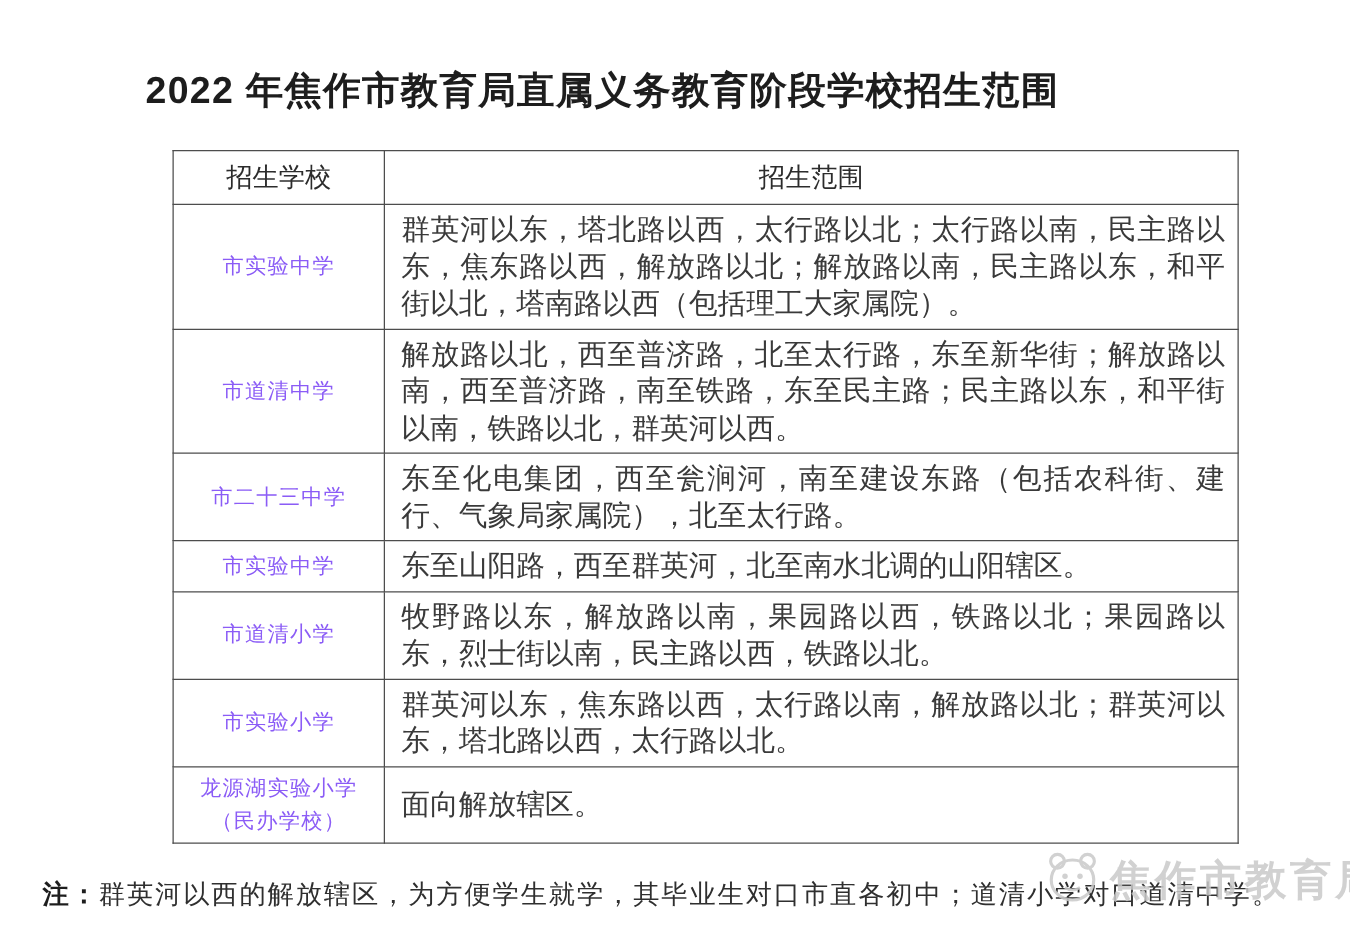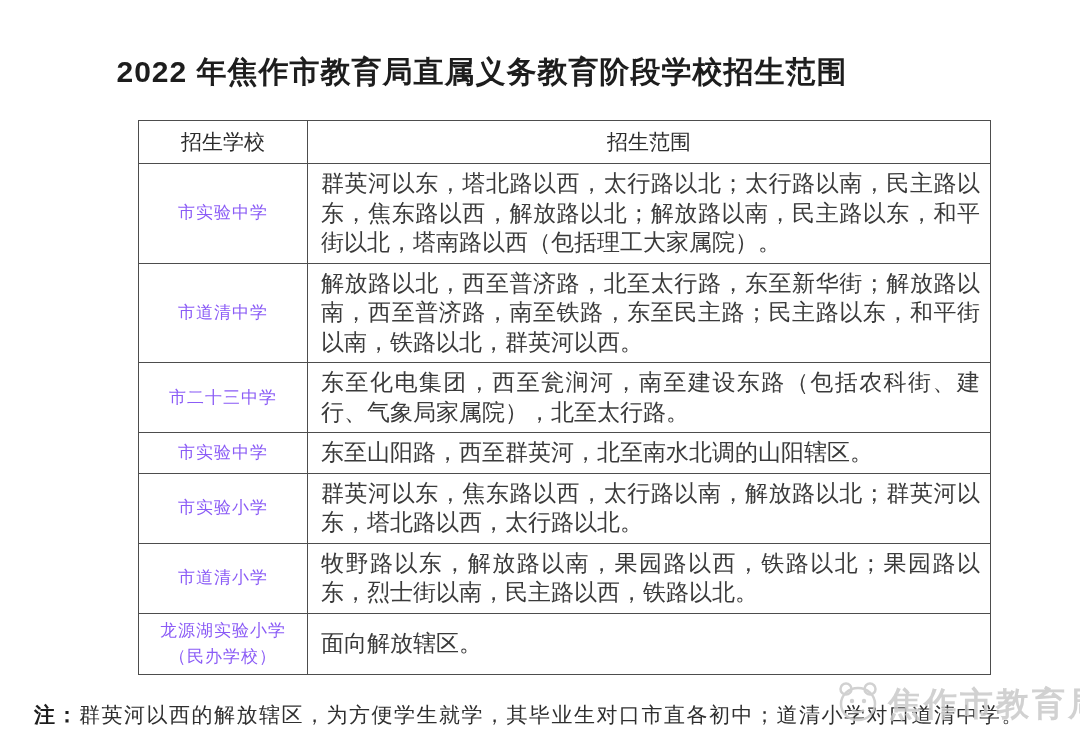--- a/index.html
+++ b/index.html
@@ -143,27 +143,27 @@
     <td class="school">市二十三中学</td>
     <td class="scope">东至化电集团，西至瓮涧河，南至建设东路（包括农科街、建行、气象局家属院），北至太行路。</td>
   </tr>
 
   <tr>
     <td class="school">市实验中学</td>
     <td class="scope">东至山阳路，西至群英河，北至南水北调的山阳辖区。</td>
   </tr>
 
   <tr>
-    <td class="school">市实验小学</td>
-    <td class="scope">群英河以东，焦东路以西，太行路以南，解放路以北；群英河以东，塔北路以西，太行路以北。</td>
+    <td class="school">市道清小学</td>
+    <td class="scope">牧野路以东，解放路以南，果园路以西，铁路以北；果园路以东，烈士街以南，民主路以西，铁路以北。</td>
   </tr>
 
   <tr>
-    <td class="school">市道清小学</td>
-    <td class="scope">牧野路以东，解放路以南，果园路以西，铁路以北；果园路以东，烈士街以南，民主路以西，铁路以北。</td>
+    <td class="school">市实验小学</td>
+    <td class="scope">群英河以东，焦东路以西，太行路以南，解放路以北；群英河以东，塔北路以西，太行路以北。</td>
   </tr>
 
 
   <tr>
     <td class="school">龙源湖实验小学
 （民办学校）</td>
     <td class="scope">面向解放辖区。</td>
   </tr>
 </tbody>
   </table>

